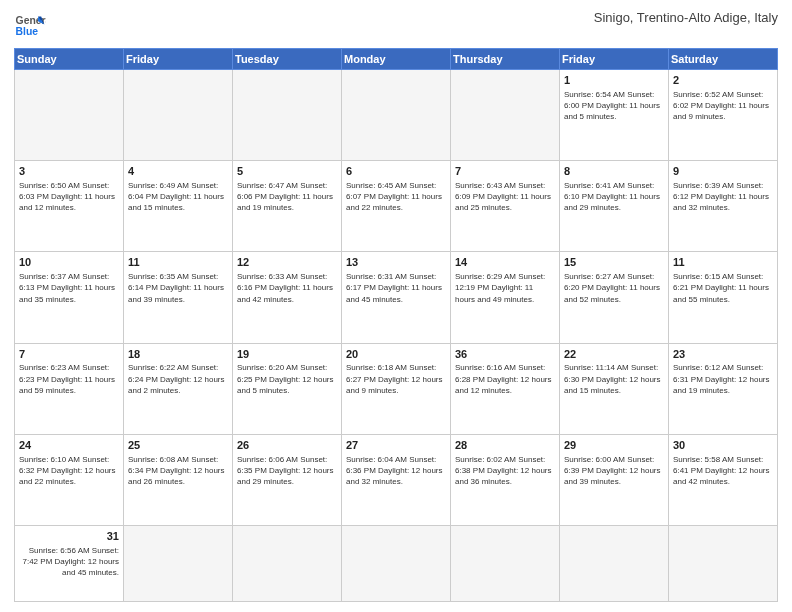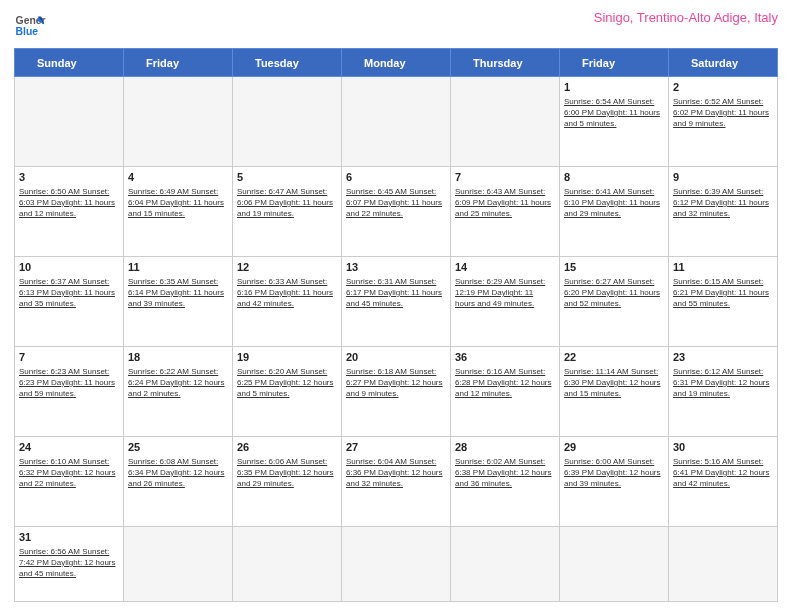--- a/index.html
+++ b/index.html
@@ -35,38 +35,38 @@
     .title-block {
       text-align: right;
     }
     .month-title {
       font-size: 28px;
       font-weight: normal;
       color: #222;
     }
     .subtitle {
       font-size: 13px;
-      color: #ec4899;
+      color: #404040;
     }
     .calendar {
       flex: 1;
       border: 1px solid #ccc;
       border-collapse: collapse;
       width: 100%;
       table-layout: fixed;
     }
     .calendar th {
       background: #3a6abf;
       color: #fff;
       font-size: 11px;
       font-weight: bold;
       text-align: left;
-      padding: 4px 22px;
+      padding: 4px 2px;
       border: 1px solid #5a8adf;
-      height: 28px;
+      height: 21px;
     }
     .calendar td {
       border: 1px solid #ccc;
       vertical-align: top;
       padding: 3px 4px;
       font-size: 8.5px;
       color: #333;
       line-height: 1.35;
       height: 72px;
     }
@@ -77,24 +77,24 @@
       font-size: 11px;
       font-weight: bold;
       color: #222;
       display: block;
       margin-bottom: 1px;
     }
     .day-info {
       font-size: 8px;
       color: #333;
       line-height: 1.4;
-      text-decoration: underline;
     }
     .last-row td {
       height: 60px;
+      text-align: right;
     }
   </style>
 </head>
 <body>
 
 <div class="page">
   <div class="header">
     <div class="logo">
       <svg class="logo-icon" viewBox="0 0 40 40">
         <text x="2" y="18" font-size="13" font-weight="bold" fill="#555" font-family="Arial">General</text>
@@ -334,21 +334,21 @@
           </td>
           <td>
             <span class="day-num">29</span>
             <div class="day-info">Sunrise: 6:00 AM
 Sunset: 6:39 PM
 Daylight: 12 hours
 and 39 minutes.</div>
           </td>
           <td>
             <span class="day-num">30</span>
-            <div class="day-info">Sunrise: 5:16 AM
+            <div class="day-info">Sunrise: 5:58 AM
 Sunset: 6:41 PM
 Daylight: 12 hours
 and 42 minutes.</div>
           </td>
         </tr>
         <tr class="last-row">
           <td>
             <span class="day-num">31</span>
             <div class="day-info">Sunrise: 6:56 AM
 Sunset: 7:42 PM

